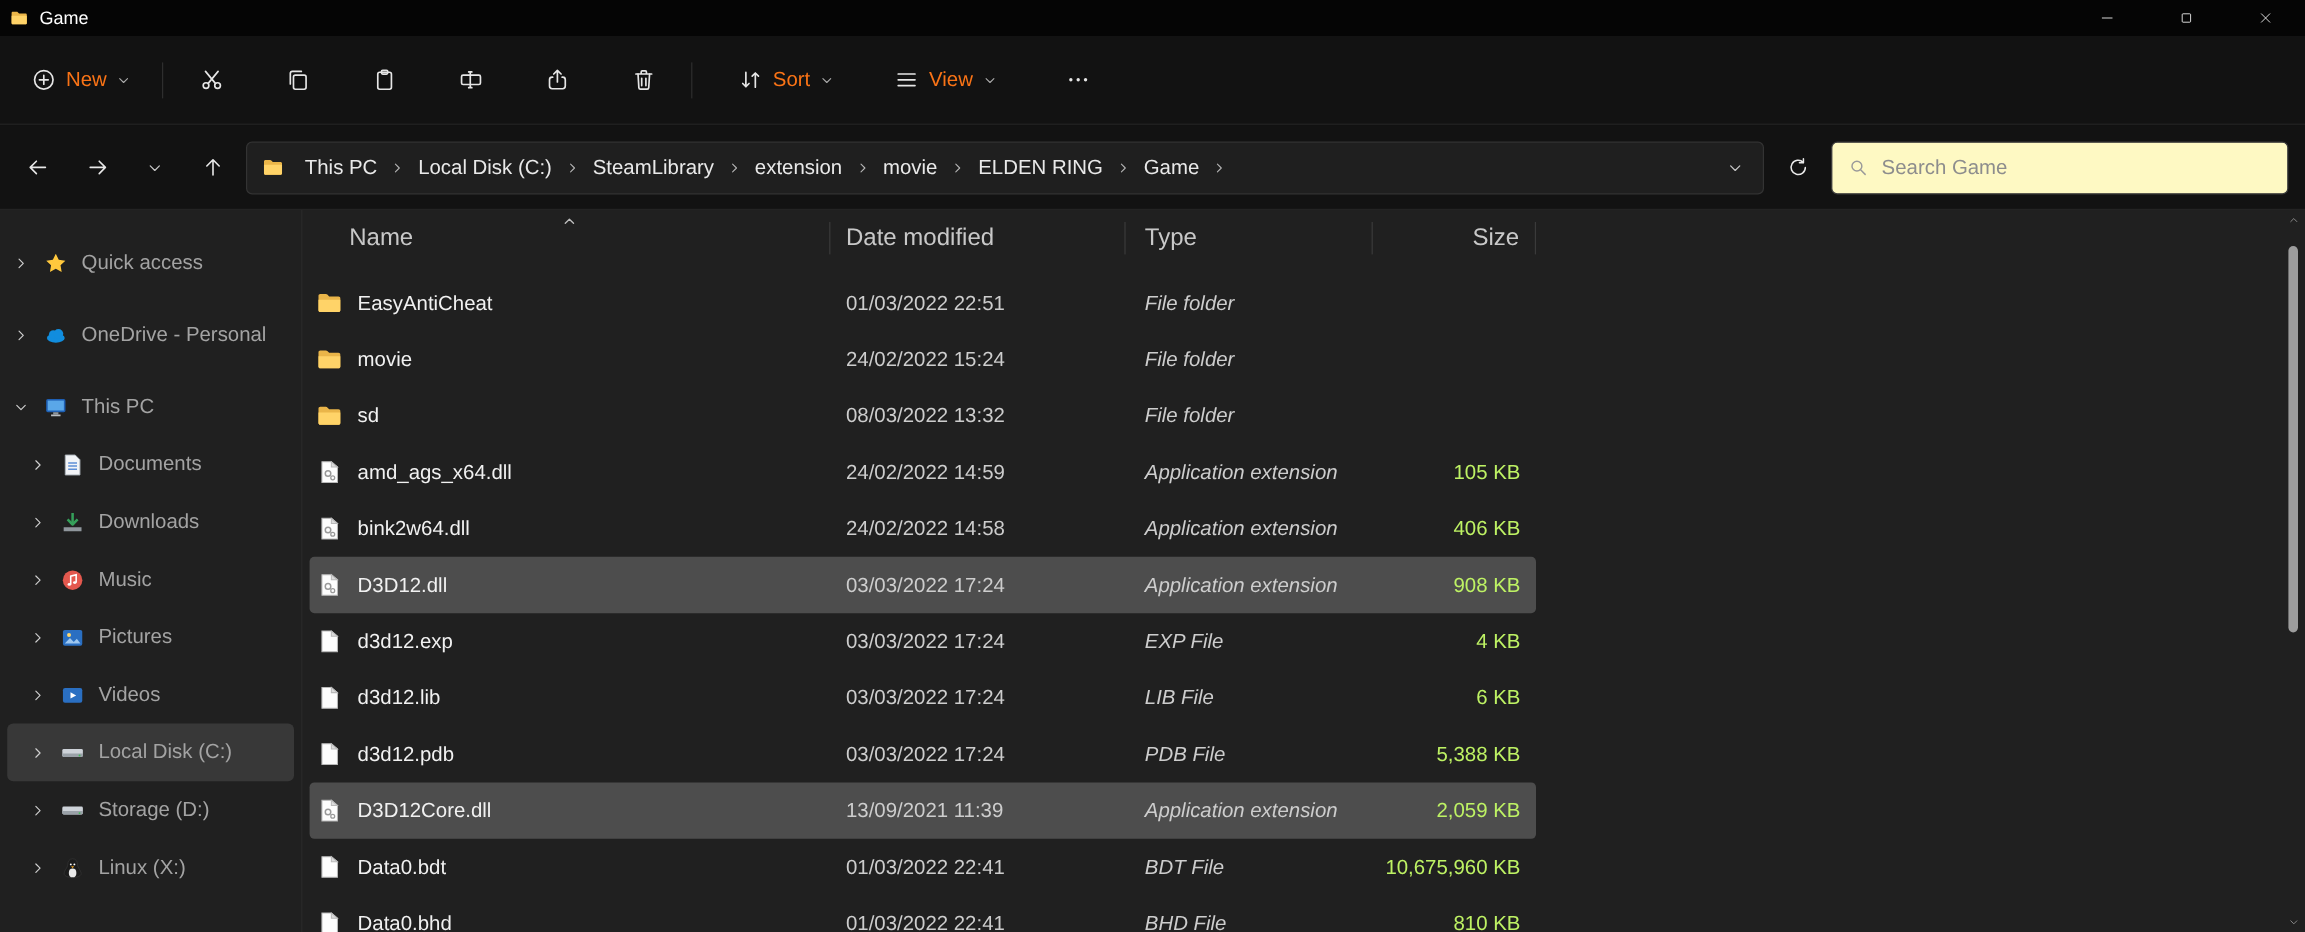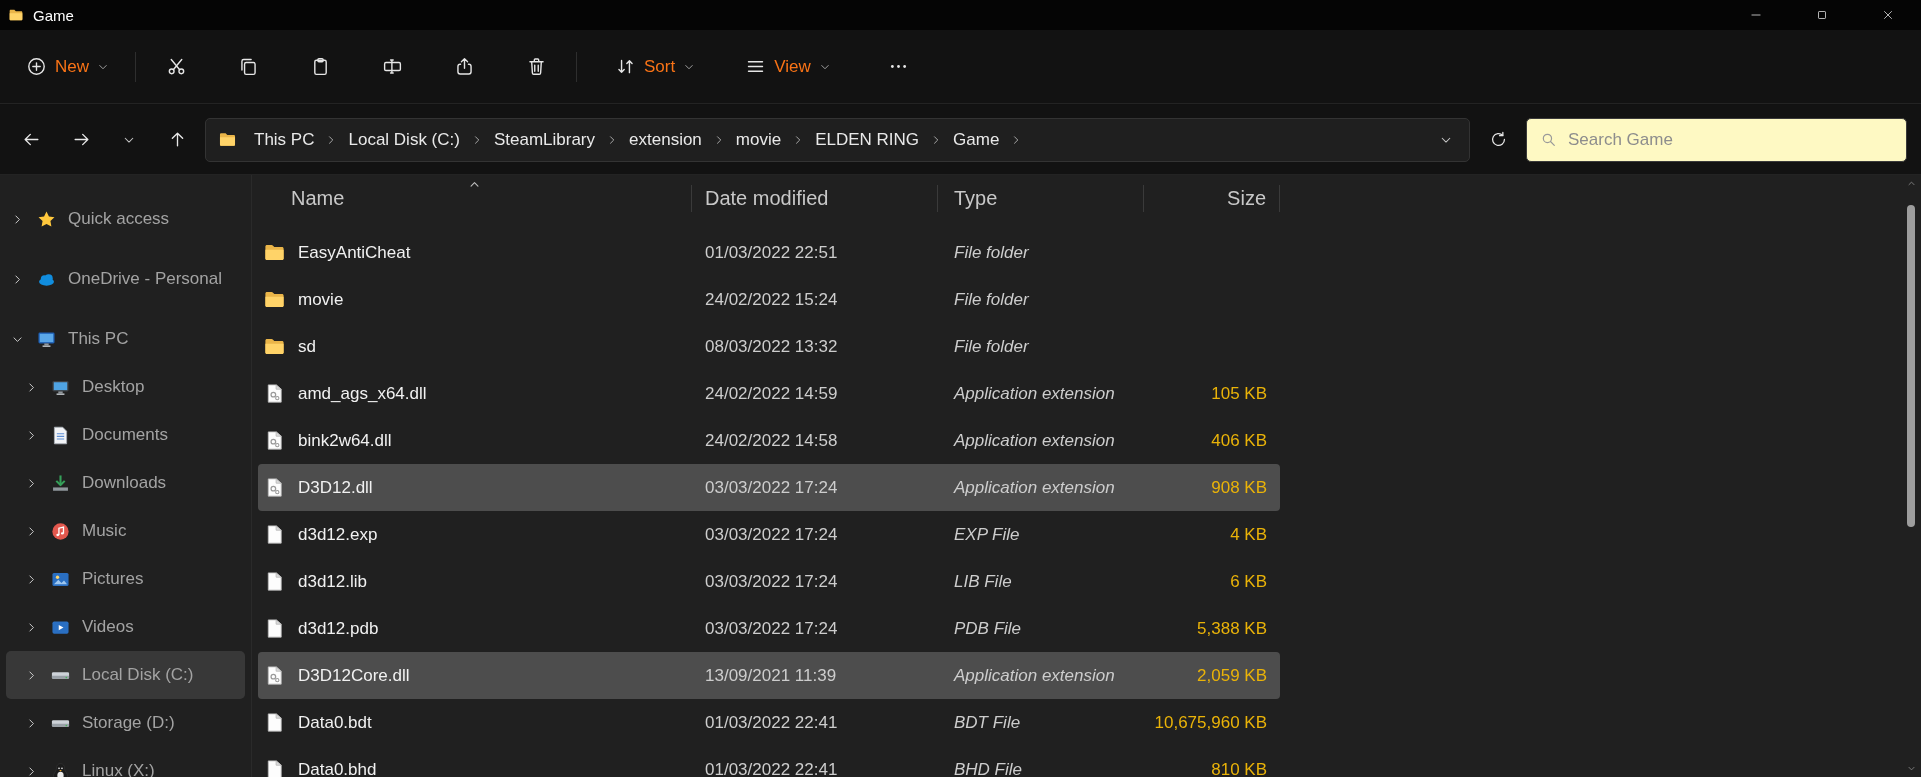--- a/index.html
+++ b/index.html
@@ -78,21 +78,21 @@
   .hcell.size { width:136px; justify-content:flex-end; padding-right:13px; }
   .rows { margin-top:8px; }
   .frow { display:flex; align-items:center; height:47px; width:1022px; border-radius:4px; font-size:17px; }
   .frow.sel { background:var(--selected-row,#4d4d4d); }
   .fcell { overflow:hidden; white-space:nowrap; }
   .fcell.name { width:434px; display:flex; align-items:center; padding-left:5px; color:#f1f1f1; }
   .ficon { width:23px; height:23px; margin-right:12px; flex:none; }
   .ficon svg { width:100%; height:100%; }
   .fcell.date { width:246px; padding-left:13px; color:#cdcdcd; }
   .fcell.type { width:206px; padding-left:16px; color:#cdcdcd;font-style:italic; }
-  .fcell.size { width:136px; text-align:right; padding-right:13px; color:#eab308; }
+  .fcell.size { width:136px; text-align:right; padding-right:13px; color:#bef264; }
 
   .scrollbar { position:absolute; right:3px; top:0; bottom:0; width:14px; }
   .sb-arrow { position:absolute; left:2px; width:11px; height:11px; color:#8a8a8a; }
   .sb-arrow.top { top:3px; } .sb-arrow.bot { bottom:3px; }
   .sb-thumb { position:absolute; left:3px; top:30px; width:8px; height:322px; background:#9d9d9d; border-radius:4px; }
 </style>
 </head>
 <body>
 
 <svg width="0" height="0" style="position:absolute" aria-hidden="true">
@@ -476,33 +476,20 @@
         <span class="side-label">This PC</span>
       </div>
       <div class="side-item lvl1">
         <span class="side-chevron">
           <svg>
             <use href="#sym-chevron-right"></use>
           </svg>
         </span>
         <span class="side-icon">
           <svg>
-            <use href="#sym-desktop"></use>
-          </svg>
-        </span>
-        <span class="side-label">Desktop</span>
-      </div>
-      <div class="side-item lvl1">
-        <span class="side-chevron">
-          <svg>
-            <use href="#sym-chevron-right"></use>
-          </svg>
-        </span>
-        <span class="side-icon">
-          <svg>
             <use href="#sym-documents"></use>
           </svg>
         </span>
         <span class="side-label">Documents</span>
       </div>
       <div class="side-item lvl1">
         <span class="side-chevron">
           <svg>
             <use href="#sym-chevron-right"></use>
           </svg>

